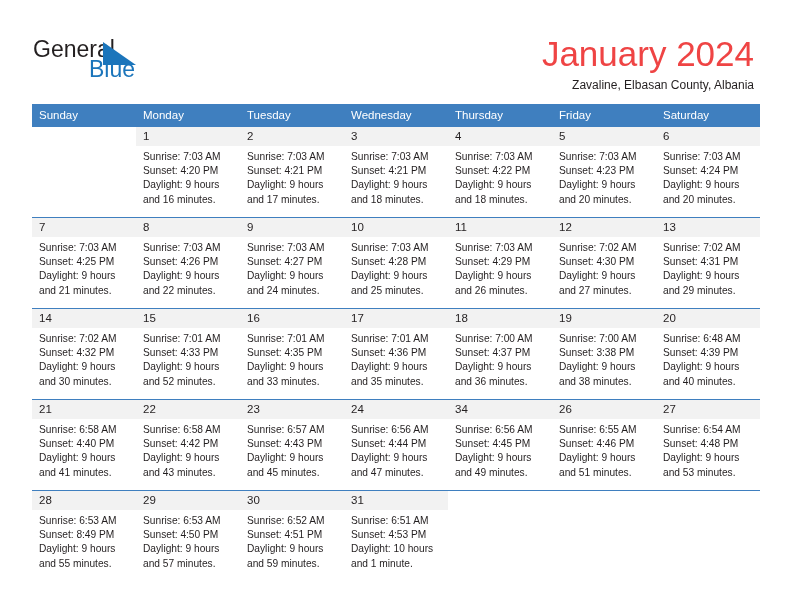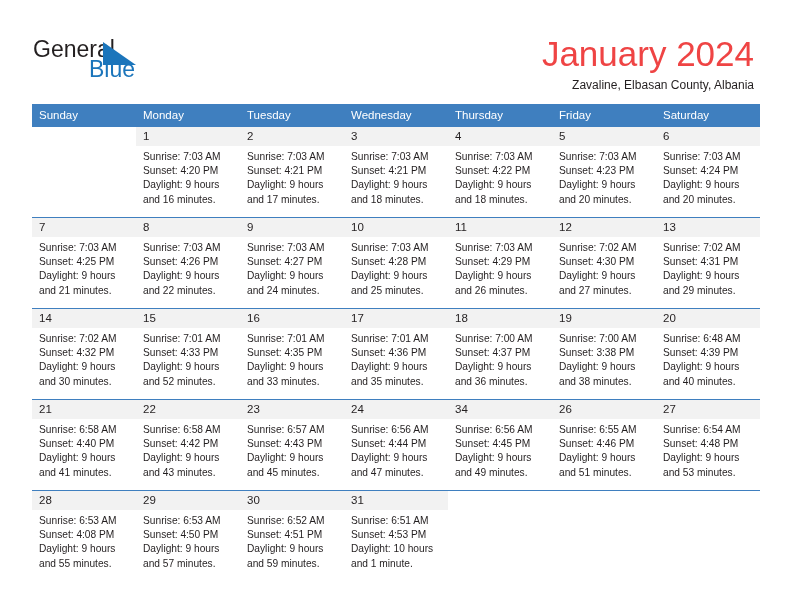--- a/index.html
+++ b/index.html
@@ -418,21 +418,21 @@
                 <div>Daylight: 9 hours</div>
                 <div>and 53 minutes.</div>
               </div>
             </td>
           </tr>
           <tr class="weekrow">
             <td class="daycell">
               <div class="daynum">28</div>
               <div class="info">
                 <div>Sunrise: 6:53 AM</div>
-                <div>Sunset: 4:08 PM</div>
+                <div>Sunset: 8:49 PM</div>
                 <div>Daylight: 9 hours</div>
                 <div>and 55 minutes.</div>
               </div>
             </td>
             <td class="daycell">
               <div class="daynum">29</div>
               <div class="info">
                 <div>Sunrise: 6:53 AM</div>
                 <div>Sunset: 4:50 PM</div>
                 <div>Daylight: 9 hours</div>

